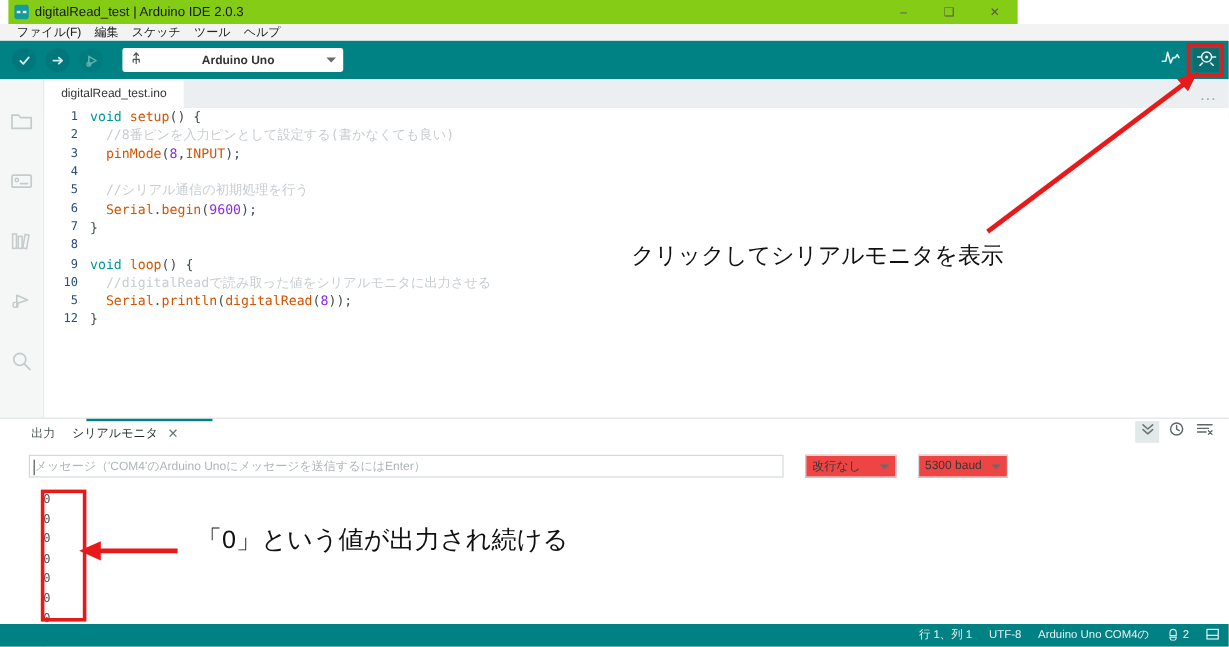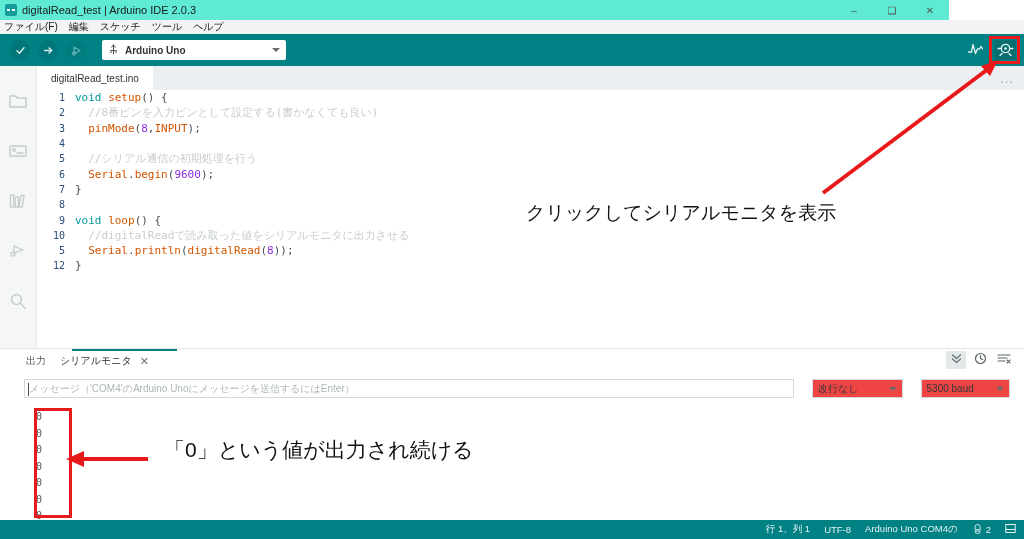--- a/index.html
+++ b/index.html
@@ -6,22 +6,22 @@
   html, body {
     width: 1024px; height: 539px;
     font-family: "Liberation Sans", sans-serif;
     background: #ffffff;
     overflow: hidden;
   }
   #app { position: relative; width: 1024px; height: 539px; background: #fff; }
 
   
   .titlebar {
-    position: absolute; left: 0; top: 0; width: 949px; height: 20px;
-    background: #5eead4; display: flex; align-items: center;
+    position: absolute; left: 7px; top: 0; width: 841px; height: 20px;
+    background: #84cc16; display: flex; align-items: center;
   }
   .app-icon {
     width: 12px; height: 12px; margin-left: 5px; margin-right: 5px;
     background: #169b9b; border-radius: 2px; position: relative; flex: none;
   }
   .app-icon::before, .app-icon::after {
     content: ""; position: absolute; top: 5px; width: 3px; height: 2px;
     background: #fff;
   }
   .app-icon::before { left: 2px; }
@@ -31,30 +31,31 @@
     position: absolute; right: 0; top: 0; height: 20px; display: flex;
   }
   .win-btn {
     width: 38px; height: 20px; display: flex; align-items: center;
     justify-content: center; font-size: 10px; color: #555;
   }
 
   
   .menubar {
     position: absolute; left: 0; top: 20px; width: 1024px; height: 14px;
-    background: #f3f3f3; display: flex; padding-left: 4px;
+    background: #f3f3f3; display: flex; padding-left: 14px;
   }
   .menu-item {
     font-size: 10px; color: #222; margin-right: 11px; white-space: nowrap;
   }
 
   
   .toolbar {
     position: absolute; left: 0; top: 34px; width: 1024px; height: 32px;
     background: #008184;
+    text-align: center;
   }
   .tb-round {
     position: absolute; top: 6px; width: 20px; height: 20px;
     border-radius: 50%; background: #00787b;
     display: flex; align-items: center; justify-content: center;
   }
   .tb-round svg { display: block; }
   .tb-verify { left: 10px; }
   .tb-upload { left: 38px; }
   .tb-debug  { left: 66px; opacity: .45; }
@@ -148,21 +149,21 @@
     position: absolute; right: 10px; top: 2px; display: flex; gap: 4px;
     align-items: center;
   }
   .ptool {
     width: 20px; height: 18px; display: flex; align-items: center;
     justify-content: center; color: #5d6768;
   }
   .ptool.boxed { background: #e3e8e8; }
 
   .msg-row {
-    position: absolute; left: 24px; top: 30px; width: 986px; height: 19px;
+    position: absolute; left: 24px; top: 30px; width: 816px; height: 19px;
     display: flex; align-items: center; gap: 18px;
   }
   .msg-input {
     width: 795px; height: 19px; border: 1px solid #d4dadb; background: #fff;
     display: flex; align-items: center; padding-left: 4px;
     font-size: 10px; color: #aeb6b7; white-space: nowrap; position: relative;
   }
   .msg-caret {
     position: absolute; left: 3px; top: 3px; width: 1px; height: 13px;
     background: #555;

